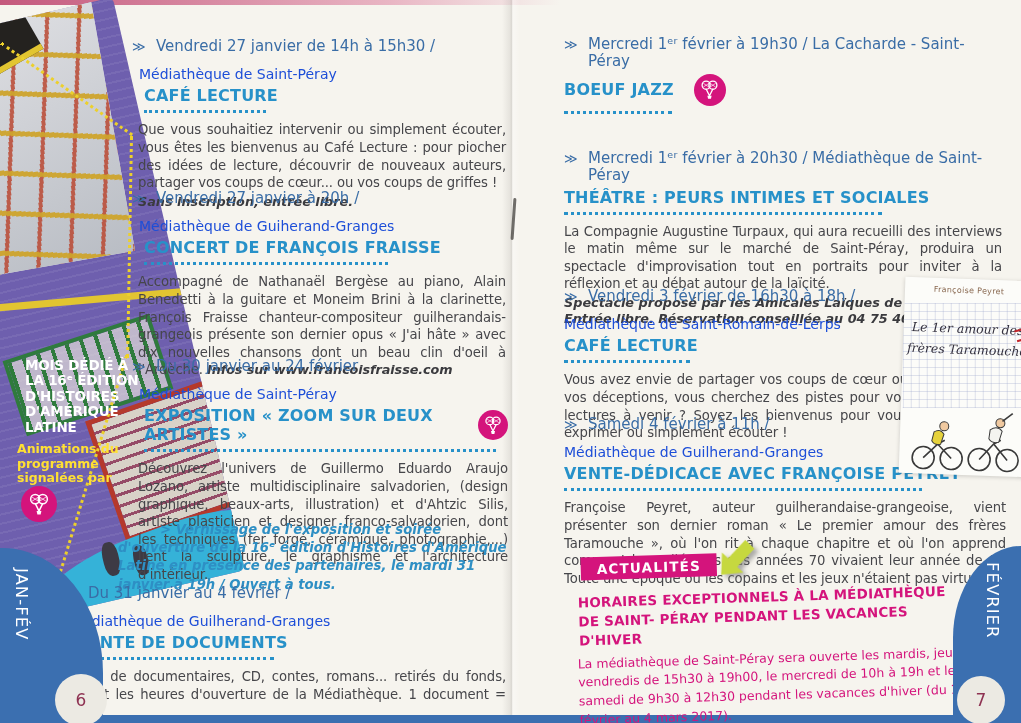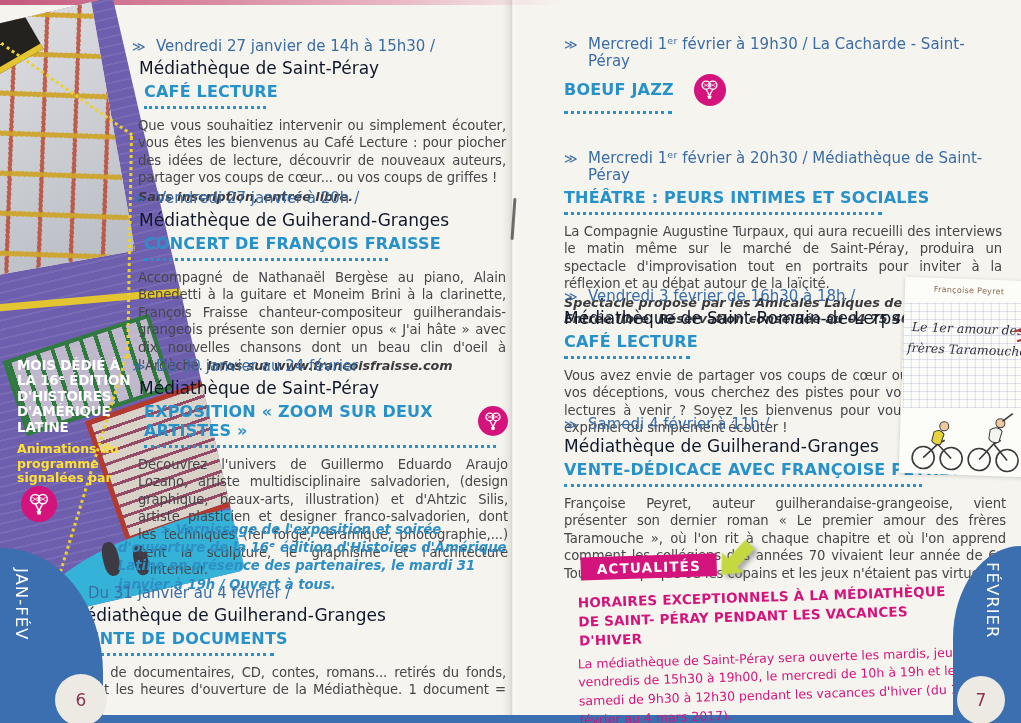--- a/index.html
+++ b/index.html
@@ -36,33 +36,33 @@
   .photo .trim{position:absolute;left:-5%;top:48%;width:115%;height:7px;background:#e2c531;transform:rotate(8deg);}
   .photo .blob{position:absolute;left:16%;bottom:-5%;width:100%;height:15%;background:#35b2d8;
     border-radius:55% 45% 40% 60%;transform:rotate(-7deg);}
   .photo .fig{position:absolute;background:#3d3a44;border-radius:40%;}
 
   
   .dotline{position:absolute;border-top:3px dotted #ecd02b;transform-origin:left top;z-index:2;}
 
   
   .overlay{position:absolute;left:17px;top:358px;width:124px;z-index:5;}
-  .overlay .ov-title{color:#fff;font-weight:bold;font-size:13.5px;line-height:1.14;letter-spacing:-.2px;}
+  .overlay .ov-title{color:#fff;font-weight:bold;font-size:13.5px;line-height:1.14;letter-spacing:-.2px;margin-left:8px;}
   .overlay .ov-sub{color:#ffe033;font-size:12.5px;line-height:1.18;margin-top:7px;font-weight:bold;}
 
   
   .badge{display:inline-flex;align-items:center;justify-content:center;background:#d4147c;
     border-radius:50%;flex:none;}
   .badge svg{display:block;}
 
   
   .ev{position:absolute;z-index:3;}
   .chev{position:absolute;left:2px;top:1px;color:#3a6da6;font-size:13px;font-style:italic;}
   .date{color:#3a6da6;font-size:15px;line-height:1.12;padding-left:26px;}
-  .loc{color:#0f172a;font-size:17px;line-height:1.12;padding-left:9px;margin-top:4px;}
+  .loc{color:#1d4ed8;font-size:14px;line-height:1.12;padding-left:9px;margin-top:12px;}
   .title-row{display:flex;align-items:center;gap:7px;padding-left:14px;margin-top:4px;}
   .title{color:#2791c9;font-weight:bold;font-size:16px;letter-spacing:.2px;}
   .dots{border-bottom:3px dotted #2791c9;margin:3px 0 0 14px;height:2px;}
   .body{margin:8px 0 0 8px;color:#46464a;font-size:13.2px;line-height:1.33;text-align:justify;letter-spacing:-.1px;}
   .note{color:#3a3a3e;font-weight:bold;font-style:italic;font-size:12.8px;}
   p.note{margin:2px 0 0 8px;line-height:1.3;}
   .vernissage{position:absolute;left:118px;top:521px;width:392px;color:#2e8fc4;font-weight:bold;
     font-style:italic;font-size:13.2px;line-height:1.38;text-indent:42px;z-index:3;}
 
   

